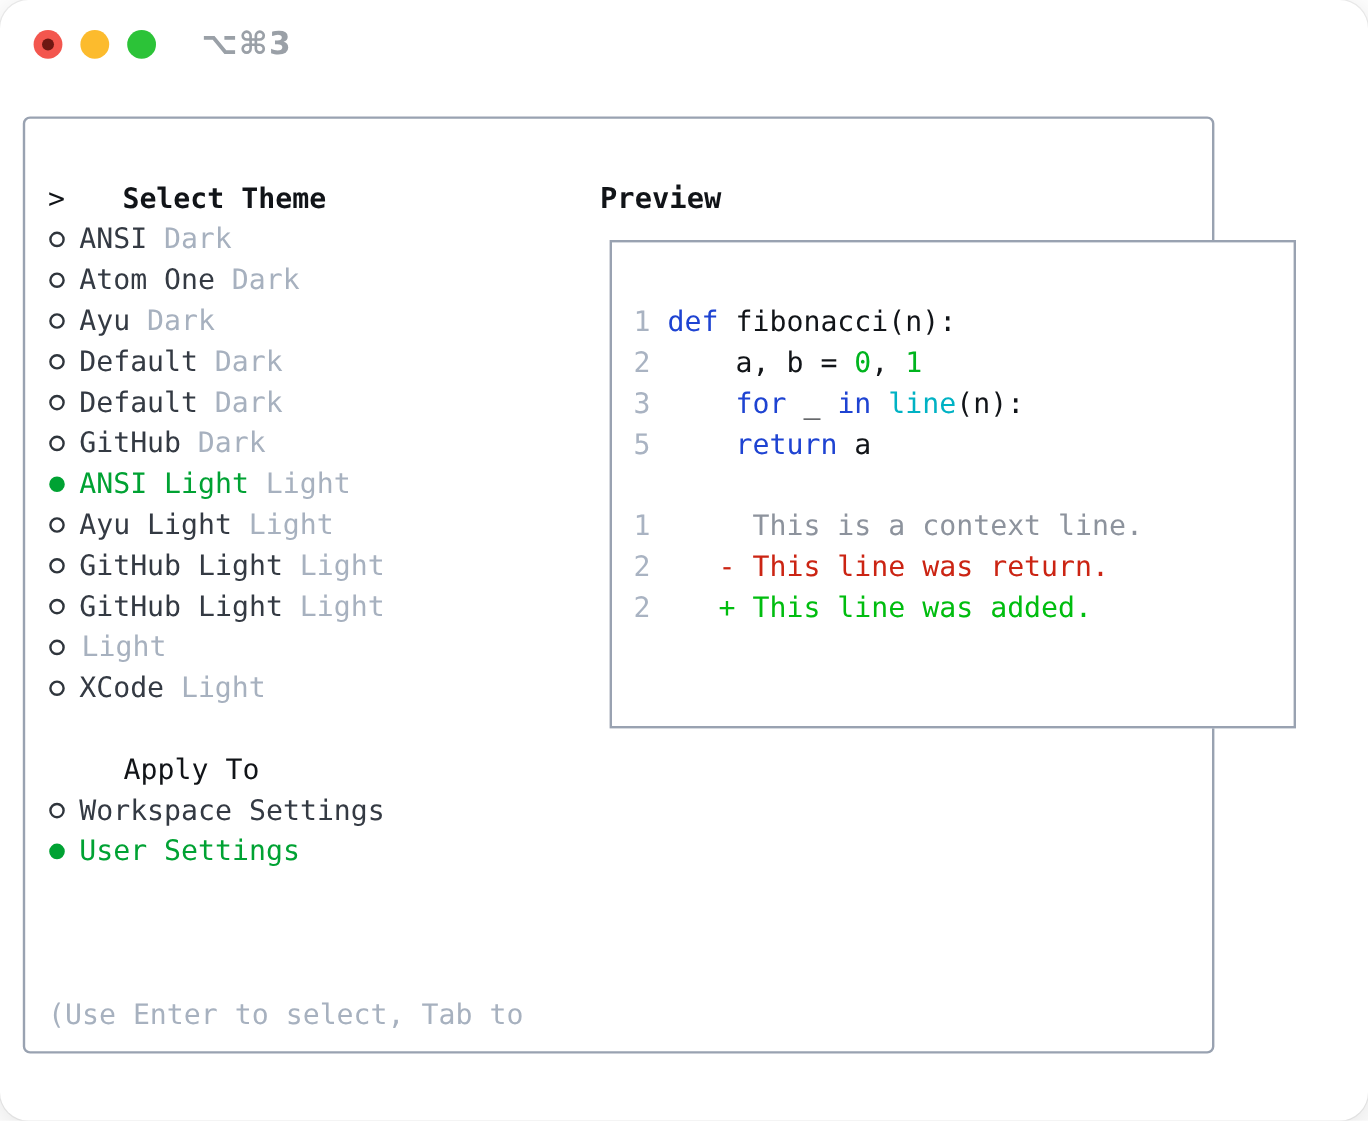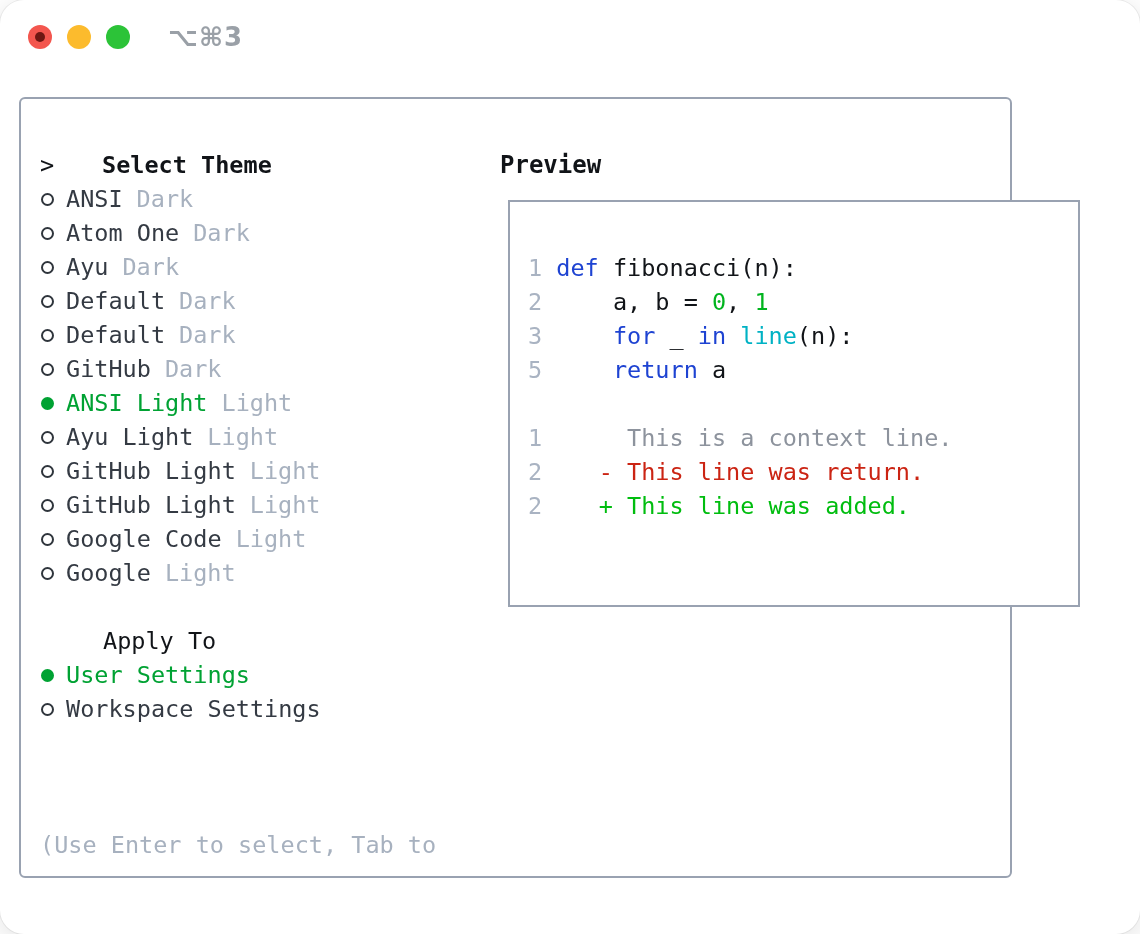--- a/index.html
+++ b/index.html
@@ -117,33 +117,33 @@
           <div class="row option-row"><span class="bullet"></span><span class="name">ANSI</span><span class="suffix">Dark</span></div>
           <div class="row option-row"><span class="bullet"></span><span class="name">Atom One</span><span class="suffix">Dark</span></div>
           <div class="row option-row"><span class="bullet"></span><span class="name">Ayu</span><span class="suffix">Dark</span></div>
           <div class="row option-row"><span class="bullet"></span><span class="name">Default</span><span class="suffix">Dark</span></div>
           <div class="row option-row"><span class="bullet"></span><span class="name">Default</span><span class="suffix">Dark</span></div>
           <div class="row option-row"><span class="bullet"></span><span class="name">GitHub</span><span class="suffix">Dark</span></div>
           <div class="row option-row selected"><span class="bullet filled"></span><span class="name">ANSI Light</span><span class="suffix">Light</span></div>
           <div class="row option-row"><span class="bullet"></span><span class="name">Ayu Light</span><span class="suffix">Light</span></div>
           <div class="row option-row"><span class="bullet"></span><span class="name">GitHub Light</span><span class="suffix">Light</span></div>
           <div class="row option-row"><span class="bullet"></span><span class="name">GitHub Light</span><span class="suffix">Light</span></div>
-          <div class="row option-row"><span class="bullet"></span><span class="name">Google Code</span><span class="suffix">Light</span></div>
-          <div class="row option-row"><span class="bullet"></span><span class="name">Google</span><span class="suffix">Light</span></div>
+          <div class="row option-row"><span class="bullet"></span><span class="suffix">Light</span></div>
+          <div class="row option-row"><span class="bullet"></span><span class="name">XCode</span><span class="suffix">Light</span></div>
         </div>
 
       <div class="spacer"></div>
 
       <div class="row">
         <span class="slot"></span>
         <span class="subheader-text">Apply To</span>
       </div>
       <div id="apply-list">
+          <div class="row apply-row"><span class="bullet"></span><span class="name">Workspace Settings</span></div>
           <div class="row apply-row selected"><span class="bullet filled"></span><span class="name">User Settings</span></div>
-          <div class="row apply-row"><span class="bullet"></span><span class="name">Workspace Settings</span></div>
         </div>
     </div>
 
     <div class="help">
       <div>(Use Enter to select, Tab to</div>
       <div>change focus)</div>
     </div>
 
     <div class="preview-header">Preview</div>
     <div class="preview-box">

